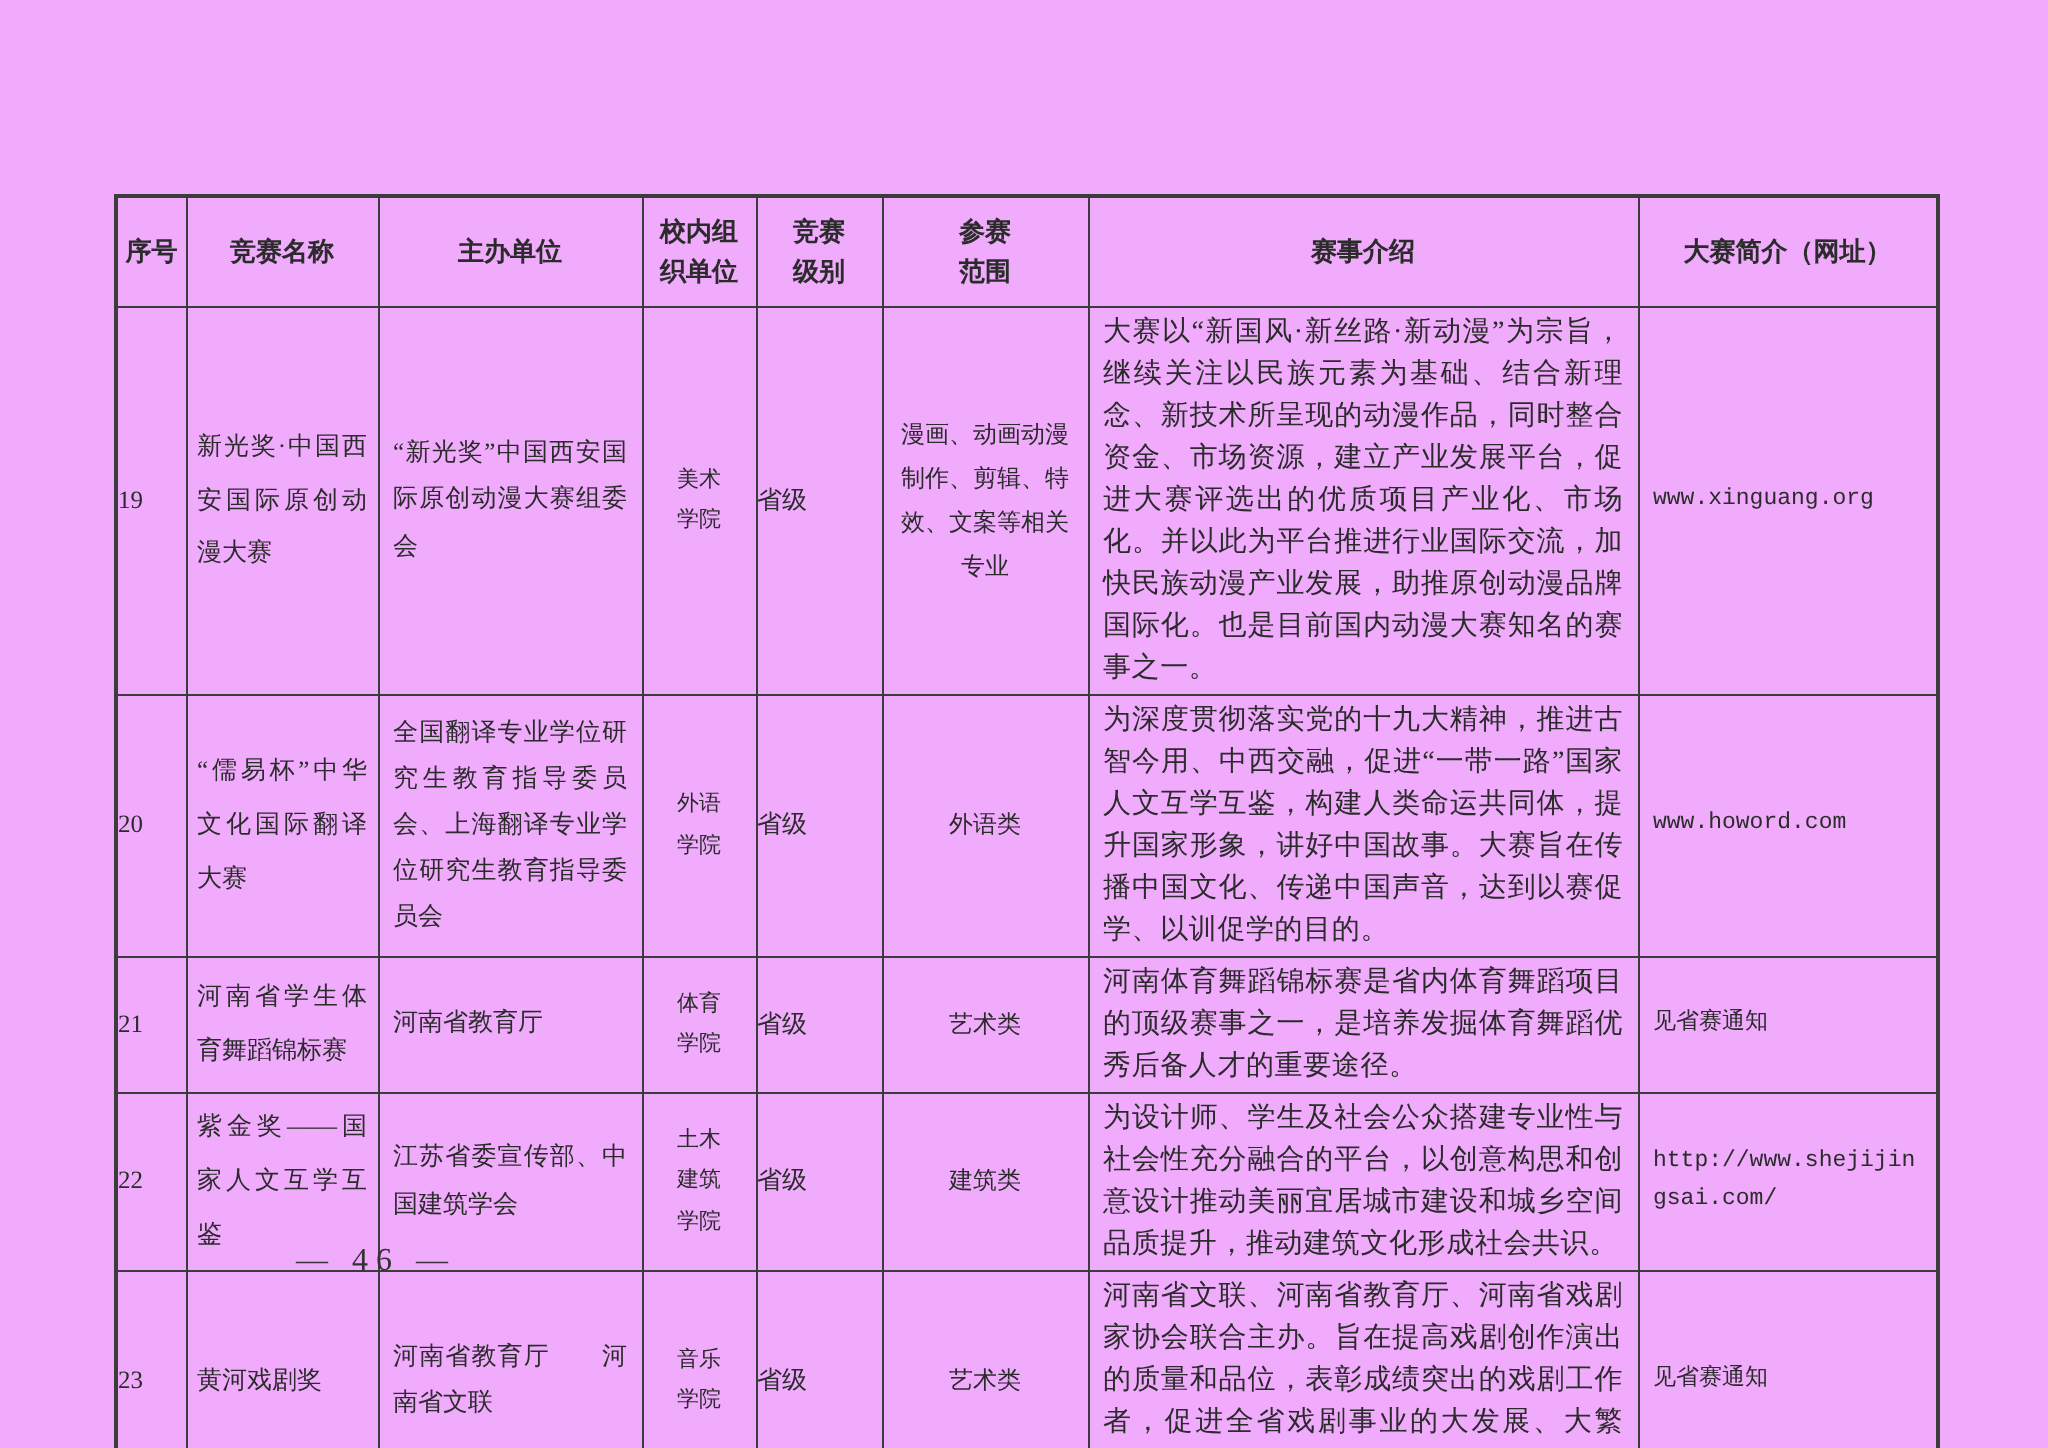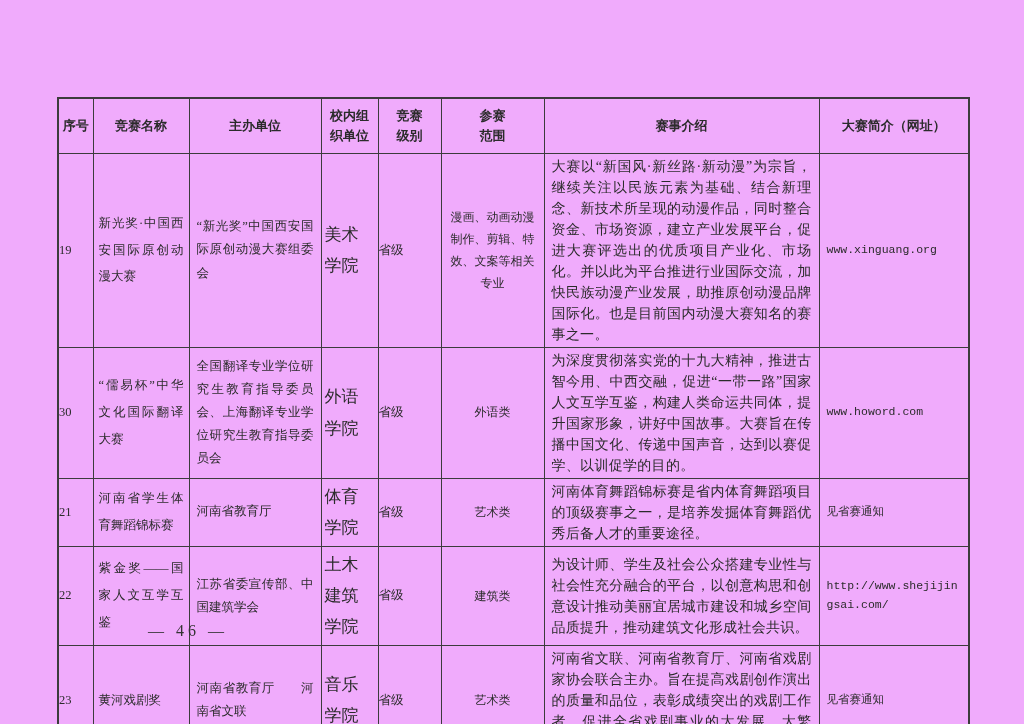--- a/index.html
+++ b/index.html
@@ -35,21 +35,21 @@
   }
   td.c-no { text-align: left; font-size: 12.5px; }
   td.c-name {
     font-size: 12.5px; line-height: 2.15;
     text-align: justify; padding: 2px 5px; margin-left: 32px;
   }
   td.c-org {
     font-size: 12.5px; line-height: 1.85;
     text-align: justify; padding: 2px 7px;
   }
-  td.c-unit { font-size: 17px; line-height: 1.85; padding: 2px 3px; }
+  td.c-unit { text-align: center; font-size: 11px; line-height: 1.85; padding: 2px 15px; }
   td.c-level { text-align: left; font-size: 12.5px; }
   td.c-scope { text-align: center; font-size: 12px; line-height: 1.85; padding: 2px 5px; }
   td.c-intro {
     font-size: 14px; line-height: 1.5; letter-spacing: 0.3px;
     text-align: justify; padding: 2px 7px;
   }
   td.c-url {
     font-size: 11.5px;
     font-family: "Liberation Mono", "DejaVu Sans Mono", monospace;
     padding: 0 7px;
@@ -100,21 +100,21 @@
       <td class="c-name">新光奖·中国西安国际原创动漫大赛</td>
       <td class="c-org">“新光奖”中国西安国际原创动漫大赛组委会</td>
       <td class="c-unit">美术学院</td>
       <td class="c-level">省级</td>
       <td class="c-scope">漫画、动画动漫制作、剪辑、特效、文案等相关专业</td>
       <td class="c-intro">大赛以“新国风·新丝路·新动漫”为宗旨，继续关注以民族元素为基础、结合新理念、新技术所呈现的动漫作品，同时整合资金、市场资源，建立产业发展平台，促进大赛评选出的优质项目产业化、市场化。并以此为平台推进行业国际交流，加快民族动漫产业发展，助推原创动漫品牌国际化。也是目前国内动漫大赛知名的赛事之一。</td>
       <td class="c-url">www.xinguang.org</td>
     </tr>
 
     <tr style="height:102px">
-      <td class="c-no">30</td>
+      <td class="c-no">20</td>
       <td class="c-name">“儒易杯”中华文化国际翻译大赛</td>
       <td class="c-org">全国翻译专业学位研究生教育指导委员会、上海翻译专业学位研究生教育指导委员会</td>
       <td class="c-unit">外语学院</td>
       <td class="c-level">省级</td>
       <td class="c-scope">外语类</td>
       <td class="c-intro">为深度贯彻落实党的十九大精神，推进古智今用、中西交融，促进“一带一路”国家人文互学互鉴，构建人类命运共同体，提升国家形象，讲好中国故事。大赛旨在传播中国文化、传递中国声音，达到以赛促学、以训促学的目的。</td>
       <td class="c-url">www.howord.com</td>
     </tr>
 
     <tr style="height:65px">

